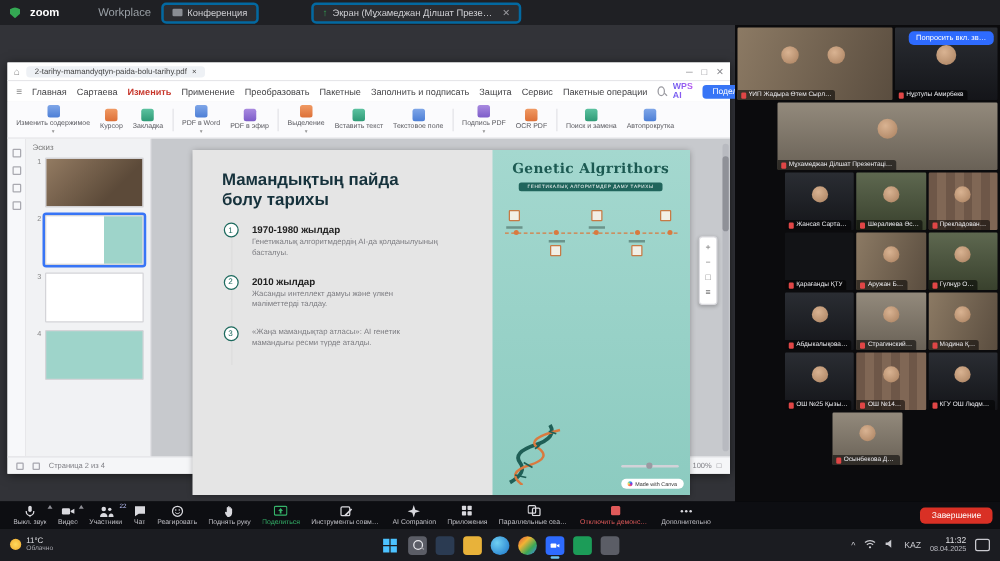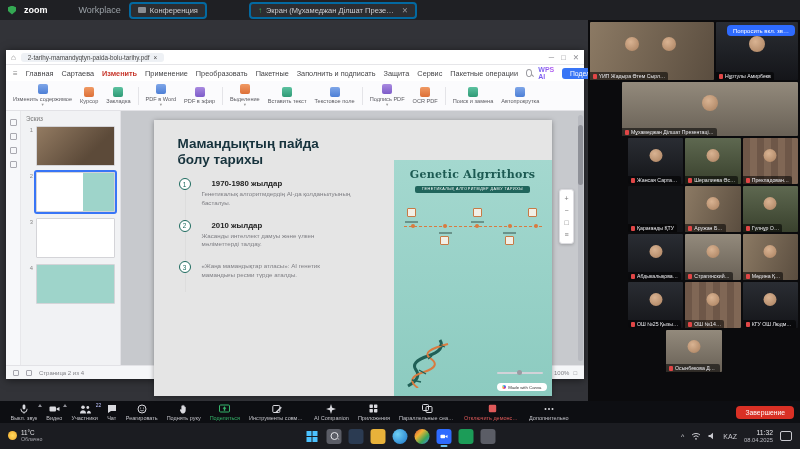--- a/index.html
+++ b/index.html
@@ -68,25 +68,25 @@
   .scroll-thumb{width:5px;height:60px;background:#8f9198;border-radius:3px;margin-top:10px;}
   .float-tools{position:absolute;right:10px;top:78px;width:15px;background:#fff;border:1px solid #dcdce0;border-radius:3px;display:flex;flex-direction:column;align-items:center;gap:5px;padding:5px 0;font-size:7px;color:#777;box-shadow:0 1px 3px rgba(0,0,0,.2);}
 
   
   .page{width:398px;height:276px;background:#e5e5e5;box-shadow:0 1px 5px rgba(0,0,0,.35);display:flex;flex:none;}
   .slide-left{flex:1;padding:16px 10px 8px 24px;min-width:0;}
   .slide-title{font-size:13.5px;font-weight:bold;color:#16323c;line-height:1.2;width:175px;margin-bottom:11px;}
   .tl{position:relative;margin-left:7px;border-left:1px solid #ddd;}
   .tl-item{position:relative;padding:0 0 13px 16px;}
   .tl-num{position:absolute;left:-7px;top:-1px;width:12px;height:12px;border:1px solid #1d6a5e;border-radius:50%;background:#fff;font-size:6.5px;color:#1d6a5e;display:flex;align-items:center;justify-content:center;}
-  .tl-period{font-size:7.8px;font-weight:bold;color:#222;margin-bottom:2px;margin-left:10px;}
+  .tl-period{font-size:7.8px;font-weight:bold;color:#222;margin-bottom:2px;}
   .tl-desc{font-size:6.2px;color:#7d7d82;line-height:1.4;max-width:150px;}
 
   
-  .poster{width:158px;background:linear-gradient(#a4d8cf,#8ccbc0);position:relative;padding:9px 6px 6px;display:flex;flex-direction:column;flex:none;margin-top:40px;}
+  .poster{width:158px;background:linear-gradient(#a4d8cf,#8ccbc0);position:relative;padding:9px 6px 6px;display:flex;flex-direction:column;flex:none;}
   .poster-title{font-family:"DejaVu Serif",serif;font-weight:bold;font-size:11px;color:#1c5a52;text-align:center;letter-spacing:.3px;line-height:1.05;}
   .poster-banner{margin:5px auto 3px;background:#20655c;color:#fff;font-size:3.7px;letter-spacing:.5px;padding:1.5px 7px;border-radius:2px;white-space:nowrap;}
   .poster-mid{flex:1;position:relative;}
   .pline{position:absolute;left:4px;right:4px;top:30px;border-top:1px dashed #d97a3f;}
   .pdot{position:absolute;width:4px;height:4px;border-radius:50%;background:#d97a3f;top:28.5px;}
   .pmini{position:absolute;width:9px;height:9px;background:#f2efe6;border:1px solid #c77a45;border-radius:1px;}
   .pcap{position:absolute;width:13px;height:2px;background:#54776f;opacity:.7;}
   .dna{position:absolute;left:2px;bottom:2px;}
   .poster-badge{position:absolute;right:5px;bottom:5px;background:#fff;border-radius:7px;padding:1.5px 5px;font-size:4.3px;color:#333;display:flex;align-items:center;gap:2px;}
   .cdot{width:4px;height:4px;border-radius:50%;background:conic-gradient(#25c1e0,#7d2ae8,#ff5757,#ffde59,#25c1e0);}

